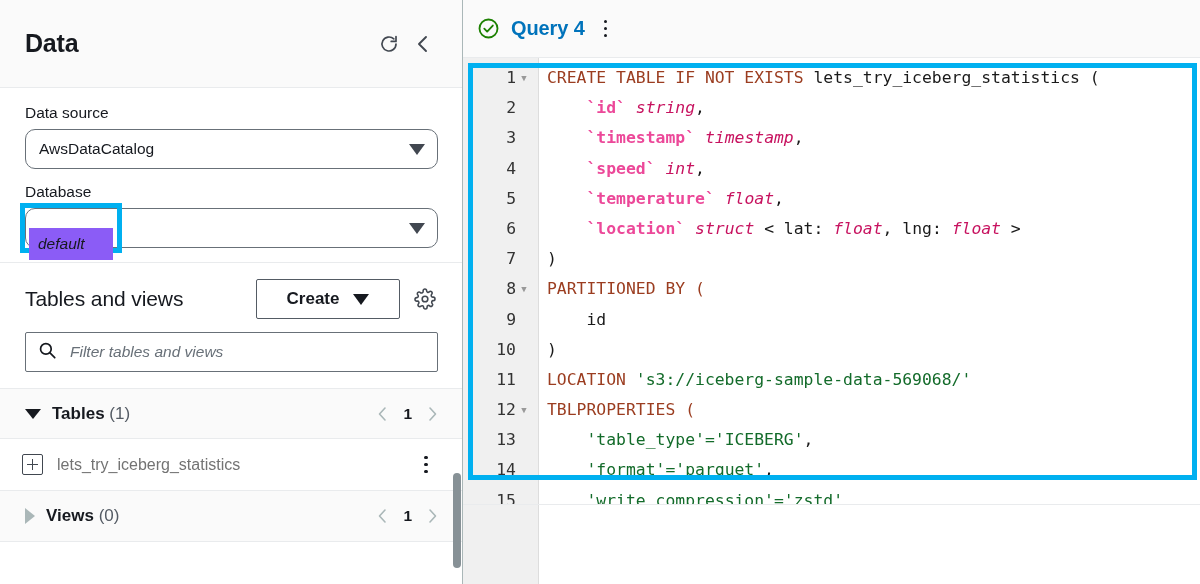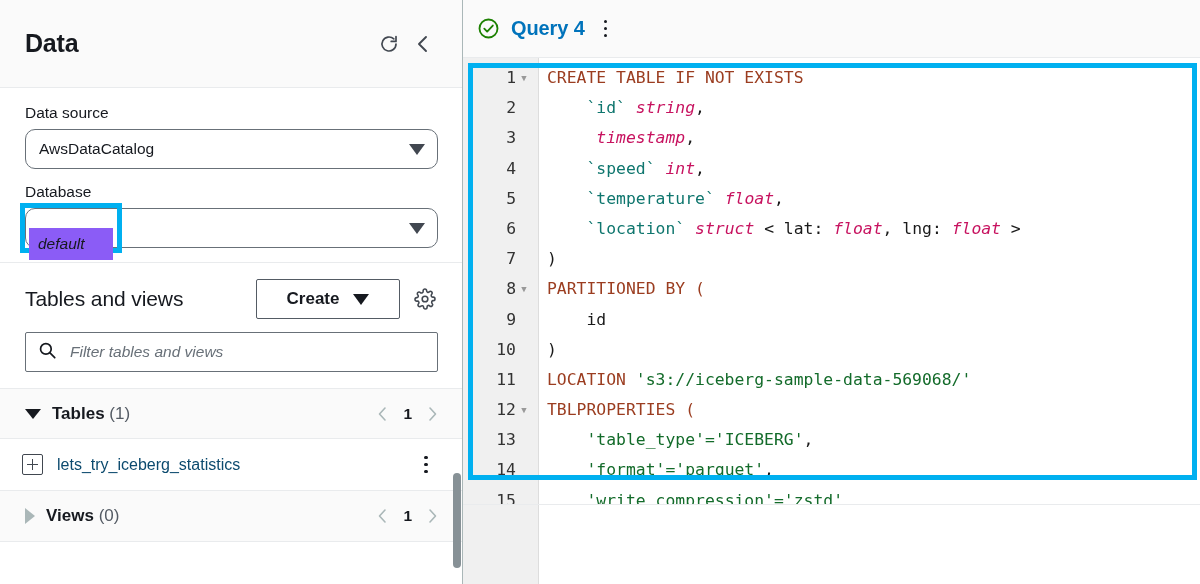--- a/index.html
+++ b/index.html
@@ -212,21 +212,21 @@
     border: 1.6px solid #414750;
     border-radius: 2px;
     position: relative;
     flex: none;
   }
   .plus-box::before, .plus-box::after {
     content: ""; position: absolute; background: #414750;
   }
   .plus-box::before { left: 4px; right: 4px; top: 8.7px; height: 1.8px; }
   .plus-box::after { top: 4px; bottom: 4px; left: 8.7px; width: 1.8px; }
-  .table-name { flex: 1; font-size: 16px; color: #0c4a6e; }
+  .table-name { flex: 1; font-size: 16px; color: #737373; }
   .kebab {
     width: 22px; height: 22px;
     display: flex; flex-direction: column; align-items: center;
     justify-content: center; gap: 3.5px;
     cursor: pointer;
   }
   .kebab i { width: 3.5px; height: 3.5px; background: #16191f; border-radius: 50%; display:block; }
 
   
   .lp-scrollbar {
@@ -323,21 +323,21 @@
   .cline {
     height: 30.2px;
     white-space: pre;
     color: #1a1a1a;
     padding-left: 8px;
     display: flex;
     align-items: center;
   }
   .tok-kw { color: #9b3d20; }
   .tok-type { color: #c7125f; font-style: italic; }
-  .tok-ident { color: #0f766e; }
+  .tok-ident { color: #ec4899; font-weight: bold; }
   .tok-str { color: #136b2a; }
   .tok-plain { color: #1a1a1a; }
 
   .code-highlight {
     position: absolute;
     left: 5px; top: 5px;
     width: 729px; height: 417px;
     border: 5px solid #00b0f0;
     pointer-events: none;
     z-index: 5;
@@ -557,23 +557,23 @@
             <div class="gline">
               <span class="ln">14</span>
               <span class="fold empty">▼</span>
             </div>
             <div class="gline">
               <span class="ln">15</span>
               <span class="fold empty">▼</span>
             </div>
           </div>
         <div class="codecol" id="codecol">
-            <div class="cline"><span class="tok-kw">CREATE TABLE IF NOT EXISTS </span></div>
+            <div class="cline"><span class="tok-kw">CREATE TABLE IF NOT EXISTS </span><span class="tok-plain">lets_try_iceberg_statistics (</span></div>
             <div class="cline"><span class="tok-plain">    </span><span class="tok-ident">`id`</span><span class="tok-plain"> </span><span class="tok-type">string</span><span class="tok-plain">,</span></div>
-            <div class="cline"><span class="tok-plain">    </span><span class="tok-plain"> </span><span class="tok-type">timestamp</span><span class="tok-plain">,</span></div>
+            <div class="cline"><span class="tok-plain">    </span><span class="tok-ident">`timestamp`</span><span class="tok-plain"> </span><span class="tok-type">timestamp</span><span class="tok-plain">,</span></div>
             <div class="cline"><span class="tok-plain">    </span><span class="tok-ident">`speed`</span><span class="tok-plain"> </span><span class="tok-type">int</span><span class="tok-plain">,</span></div>
             <div class="cline"><span class="tok-plain">    </span><span class="tok-ident">`temperature`</span><span class="tok-plain"> </span><span class="tok-type">float</span><span class="tok-plain">,</span></div>
             <div class="cline"><span class="tok-plain">    </span><span class="tok-ident">`location`</span><span class="tok-plain"> </span><span class="tok-type">struct</span><span class="tok-plain"> &lt; lat: </span><span class="tok-type">float</span><span class="tok-plain">, lng: </span><span class="tok-type">float</span><span class="tok-plain"> &gt;</span></div>
             <div class="cline"><span class="tok-plain">)</span></div>
             <div class="cline"><span class="tok-kw">PARTITIONED BY (</span></div>
             <div class="cline"><span class="tok-plain">    id</span></div>
             <div class="cline"><span class="tok-plain">)</span></div>
             <div class="cline"><span class="tok-kw">LOCATION </span><span class="tok-str">'s3://iceberg-sample-data-569068/'</span></div>
             <div class="cline"><span class="tok-kw">TBLPROPERTIES (</span></div>
             <div class="cline"><span class="tok-plain">    </span><span class="tok-str">'table_type'='ICEBERG'</span><span class="tok-plain">,</span></div>

